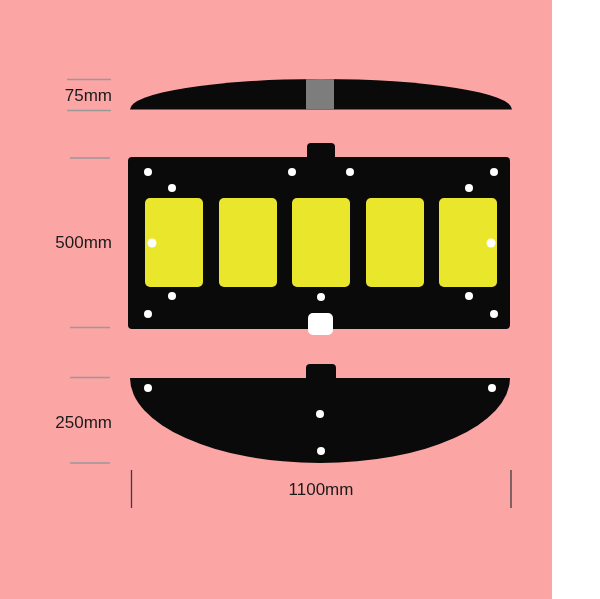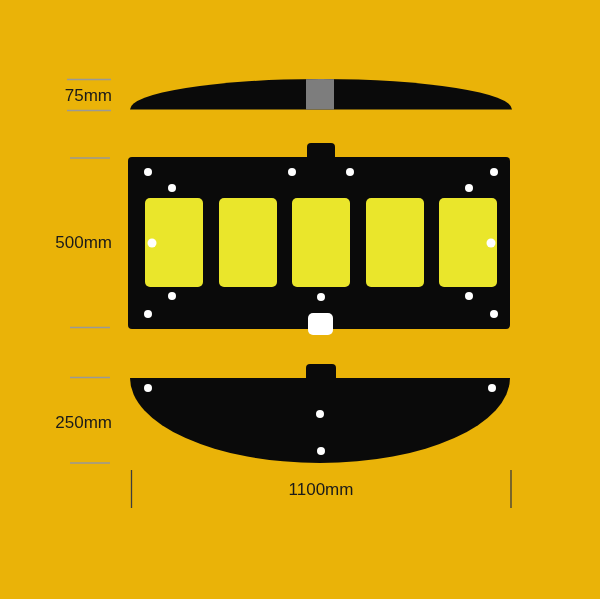--- a/index.html
+++ b/index.html
@@ -3,23 +3,23 @@
 <meta charset="utf-8">
 <style>
   html, body {
     margin: 0;
     padding: 0;
     background: #ffffff;
     font-family: "Liberation Sans", sans-serif;
   }
   .canvas {
     position: relative;
-    width: 600px;
+    width: 552px;
     height: 599px;
-    background: #eab308;
+    background: #fca5a5;
     overflow: hidden;
   }
   svg { display: block; }
   .dim-text {
     font-family: "Liberation Sans", sans-serif;
     font-size: 17px;
     fill: #1a1a1a;
     letter-spacing: 0px;
   }
   .dim-line-h {

